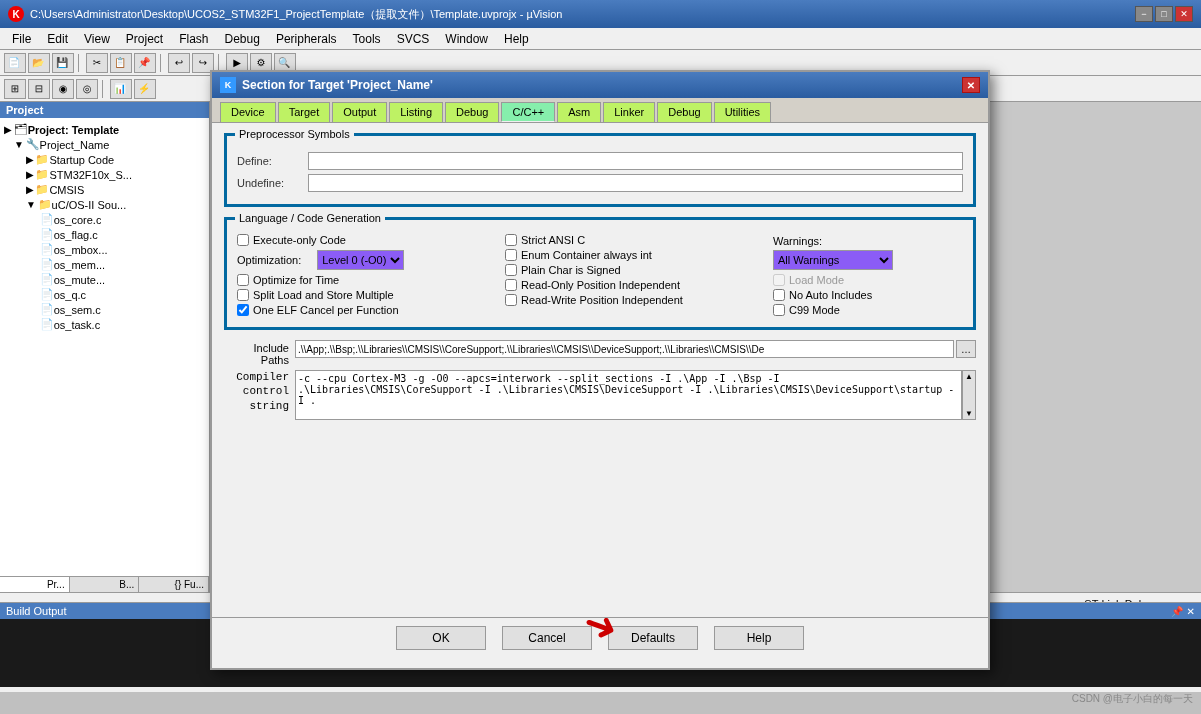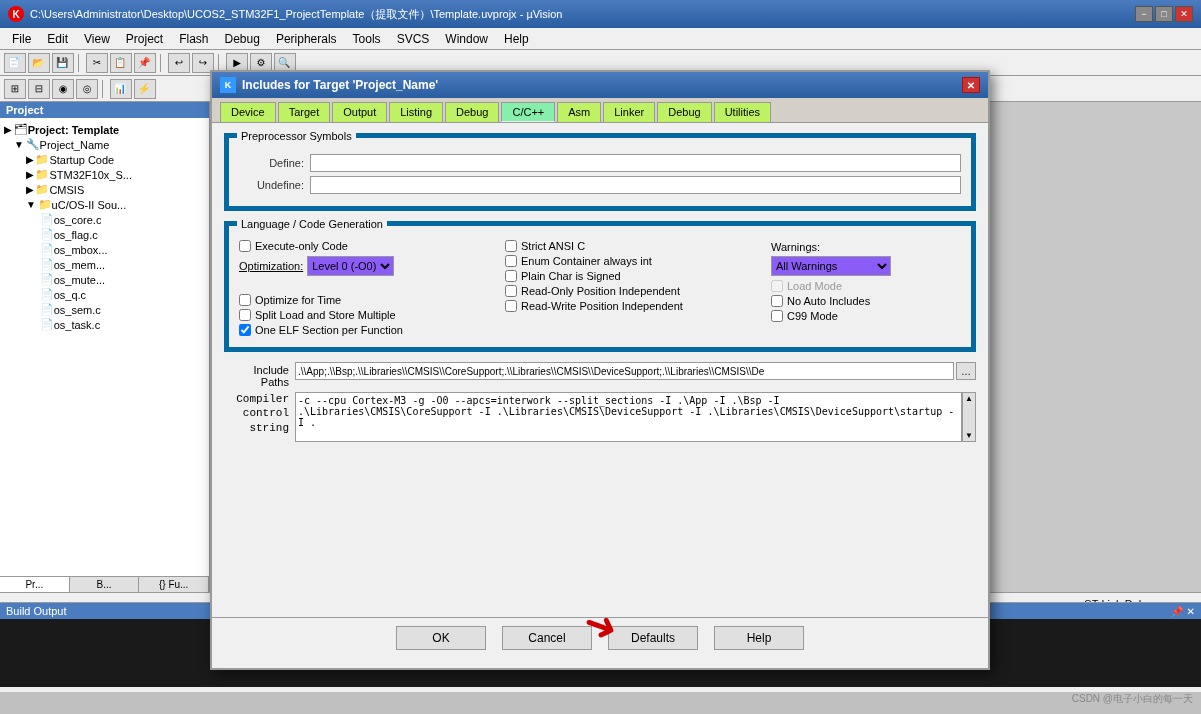--- a/index.html
+++ b/index.html
@@ -186,21 +186,21 @@
 
     
     .dialog-content {
       padding: 10px 12px;
       overflow-y: auto;
       height: calc(600px - 26px - 30px - 50px);
     }
 
     
     .section-box {
-      border: 5px solid #0369a1;
+      border: 3px solid #0369a1;
       margin-bottom: 10px;
       padding: 6px 10px 8px;
       position: relative;
     }
     .section-title {
       position: absolute;
       top: -8px;
       left: 8px;
       background: #f0f0f0;
       padding: 0 4px;
@@ -210,21 +210,20 @@
     
     .form-row {
       display: flex;
       align-items: center;
       margin-bottom: 4px;
     }
     .form-label {
       font-size: 11px;
       color: #333;
       width: 65px;
-      text-align: right;
       margin-right: 6px;
     }
     .form-input {
       flex: 1;
       height: 18px;
       border: 1px solid #999;
       background: white;
       font-size: 11px;
       padding: 0 2px;
     }
@@ -351,23 +350,23 @@
       font-size: 10px;
       color: #888;
     }
 
     .sidebar-tabs {
       display: flex;
       border-top: 1px solid #999;
     }
     .sidebar-tab {
       flex: 1;
-      padding: 2px 16px;
+      padding: 2px 4px;
       font-size: 10px;
-      text-align: center;
+      text-align: right;
       cursor: pointer;
       border-right: 1px solid #999;
       background: #e0e0e0;
     }
     .sidebar-tab.active { background: white; }
 
     .toolbar2 {
       background: #f0f0f0;
       height: 26px;
       display: flex;
@@ -522,21 +521,21 @@
   <span></span>
   <span style="flex:1;"></span>
   <span>ST-Link Debugger</span>
   <span style="width:20px;"></span>
 </div>
 
 <div class="dialog-overlay">
 
   <div class="dialog-title">
     <div class="dialog-title-icon">K</div>
-    <span>Includes for Target 'Project_Name'</span>
+    <span>Section for Target 'Project_Name'</span>
     <div class="dialog-close-btn">✕</div>
   </div>
 
   <div class="tab-bar">
     <div class="tab">Device</div>
     <div class="tab">Target</div>
     <div class="tab">Output</div>
     <div class="tab">Listing</div>
     <div class="tab">Debug</div>
     <div class="tab active">C/C++</div>
@@ -565,36 +564,36 @@
       <div class="section-title">Language / Code Generation</div>
       <div style="height:8px;"></div>
       <div style="display:flex; gap:12px;">
 
         <div style="flex:1;">
           <div class="check-row">
             <input type="checkbox" style="">
             <span>Execute-only Code</span>
           </div>
           <div class="form-row" style="margin-top:4px;">
-            <label style="font-size:11px; margin-right:4px; white-space:nowrap;text-decoration:underline;">Optimization:</label>
+            <label style="font-size:11px; margin-right:16px; white-space:nowrap;">Optimization:</label>
             <select class="form-select">
               <option>Level 0 (-O0)</option>
             </select>
           </div>
-          <div class="check-row" style="margin-top:18px;">
+          <div class="check-row" style="margin-top:4px;">
             <input type="checkbox" style="">
             <span>Optimize for Time</span>
           </div>
           <div class="check-row">
             <input type="checkbox" style="">
             <span>Split Load and Store Multiple</span>
           </div>
           <div class="check-row">
             <input type="checkbox" checked="" style="">
-            <span>One ELF Section per Function</span>
+            <span>One ELF Cancel per Function</span>
           </div>
         </div>
 
         <div style="flex:1;">
           <div class="check-row">
             <input type="checkbox" style="">
             <span>Strict ANSI C</span>
           </div>
           <div class="check-row">
             <input type="checkbox" style="">

